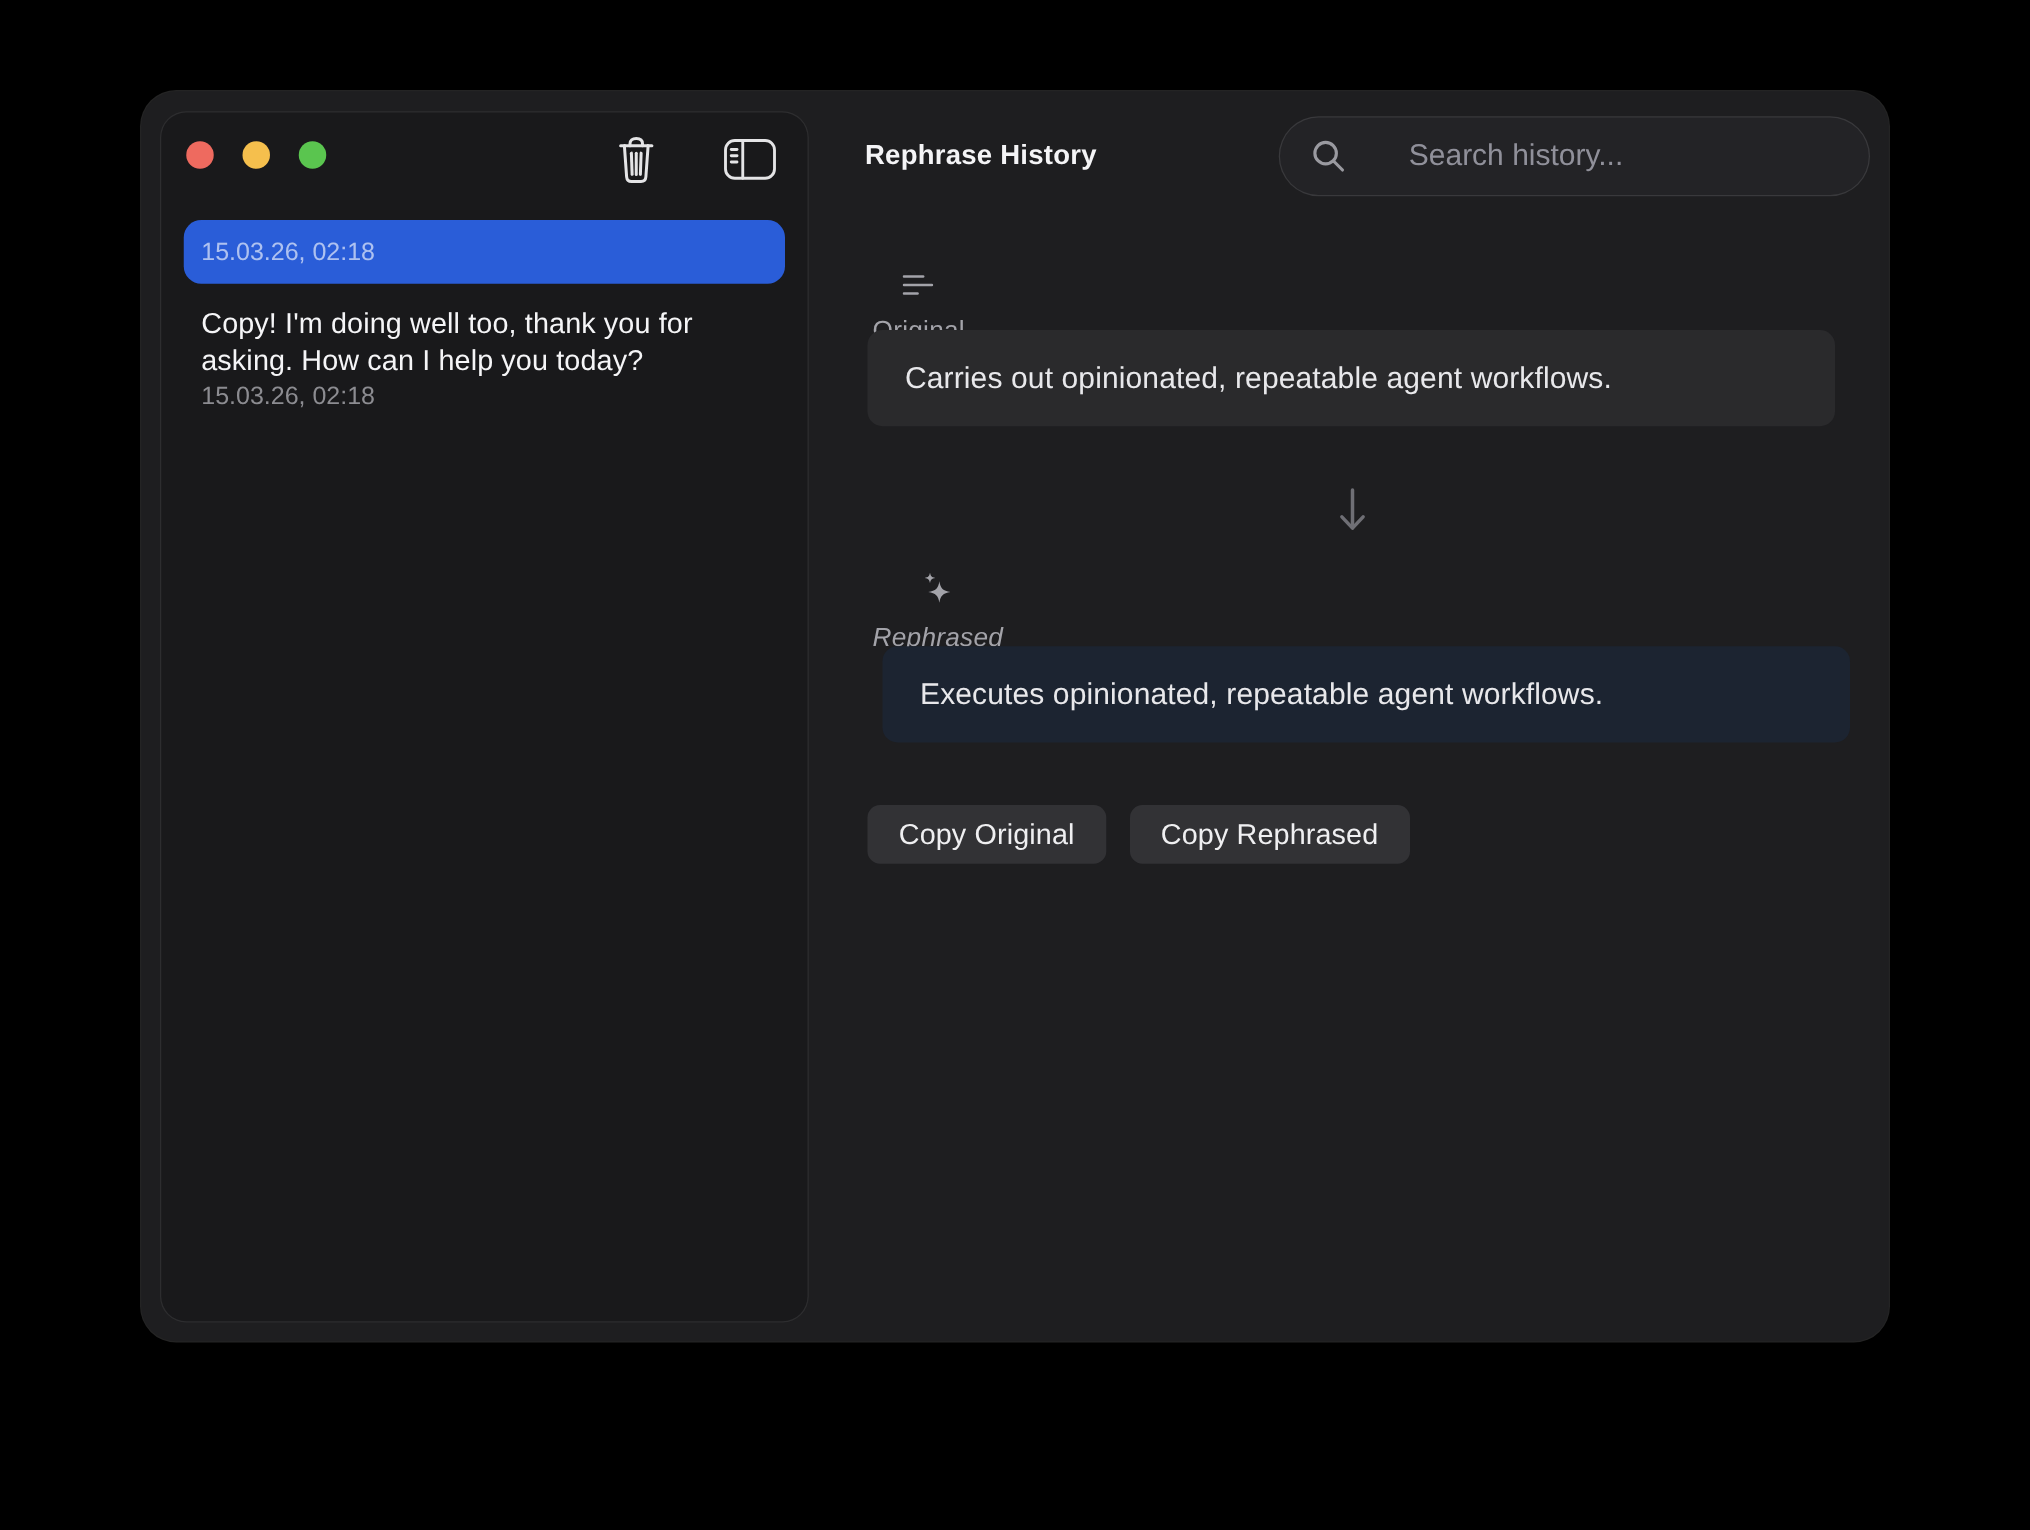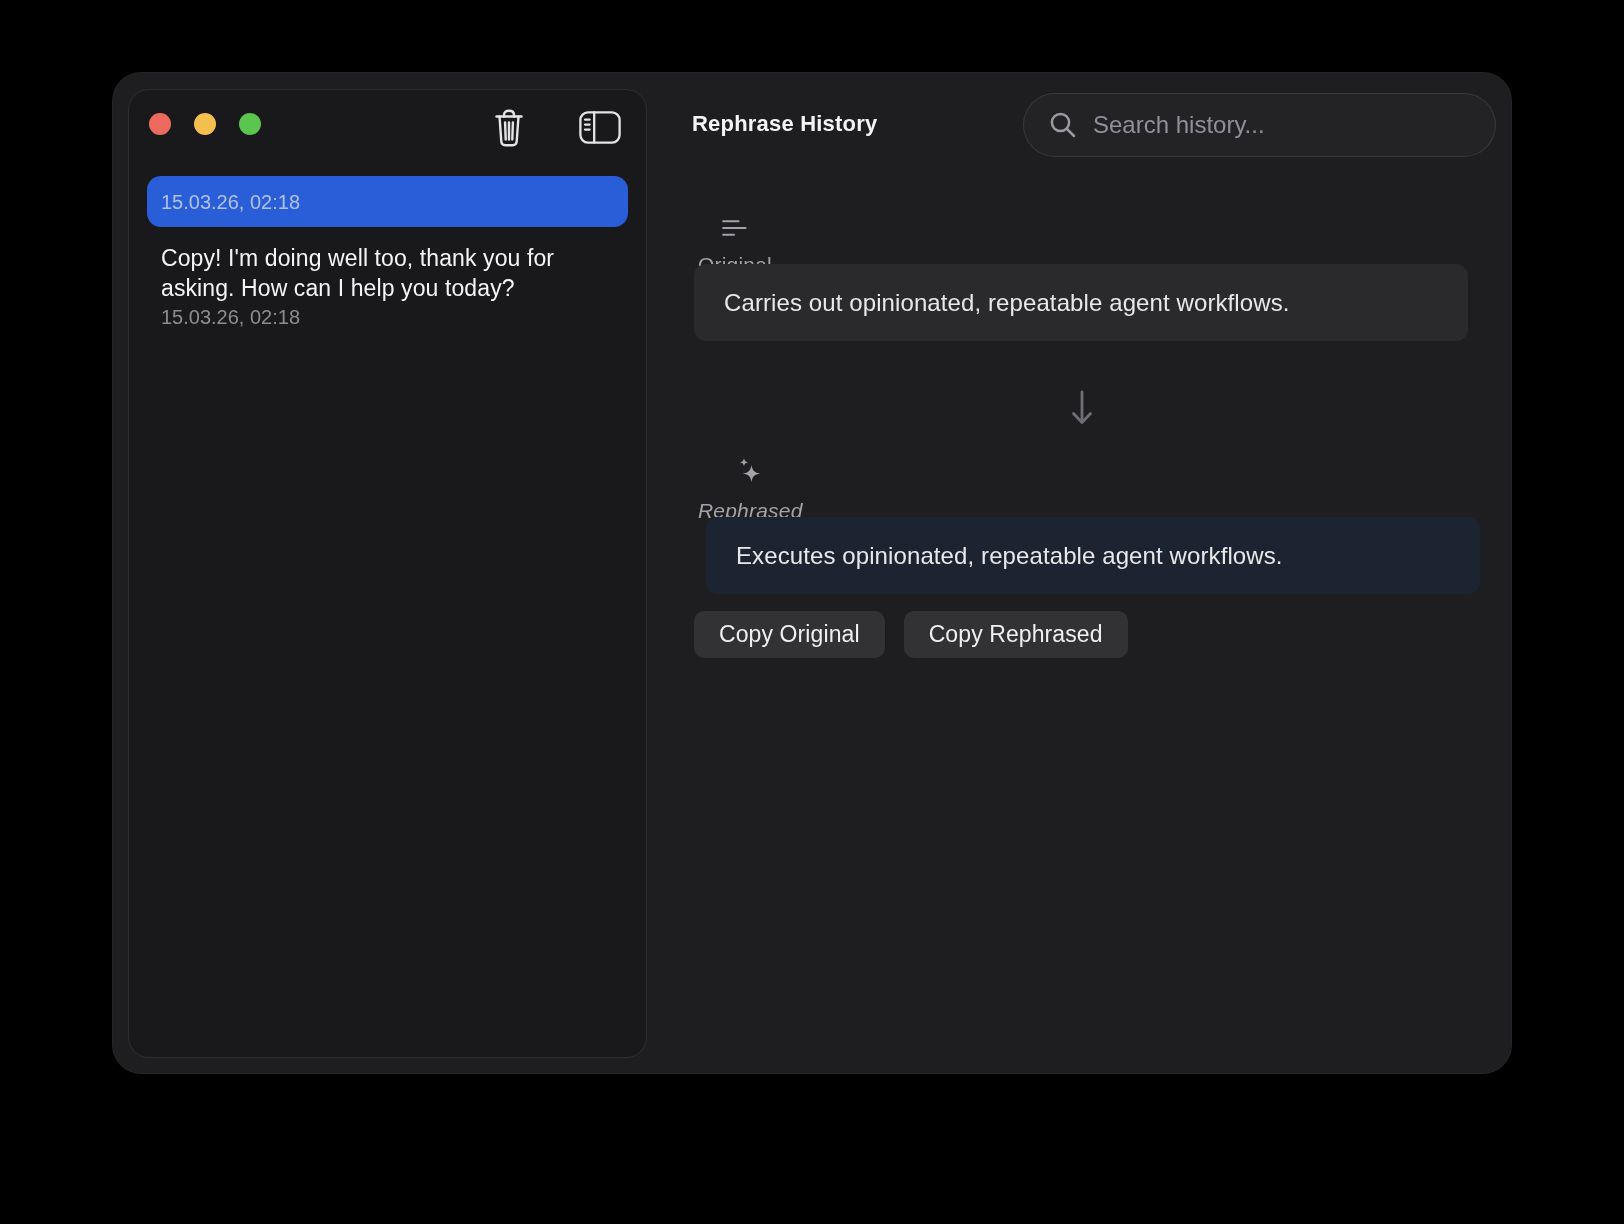--- a/index.html
+++ b/index.html
@@ -46,20 +46,21 @@
   .main-panel{position:absolute;left:533px;top:0;right:0;bottom:0;}
   .page-title{
     position:absolute;left:46px;top:36px;font-size:22px;line-height:30px;
     font-weight:700;color:#f4f4f6;letter-spacing:0.2px;
   }
   .search-field{
     position:absolute;right:15px;top:20px;width:473px;height:64px;
     background:#232326;border:1px solid rgba(255,255,255,0.10);
     border-radius:33px;display:flex;align-items:center;box-sizing:border-box;
     padding:0 20px 0 24px;
+    gap:34px;
   }
   .search-field .mag{flex:0 0 auto;color:#9a9aa0;margin-right:13px;display:flex;}
   .search-input{
     flex:1;background:transparent;border:none;outline:none;
     color:#e8e8ea;font-size:24px;font-family:inherit;min-width:0;
   }
   .search-input::placeholder{color:#90909a;opacity:1;}
   .section-label{
     position:absolute;left:52px;display:flex;align-items:center;gap:15px;
     color:#a3a3a9;font-size:21px;font-weight:500;letter-spacing:0.2px;flex-direction:column;
@@ -68,21 +69,21 @@
   .label-rephrased{top:384px;font-style:italic;}
   .section-label .lbl-icon{display:flex;color:#a3a3a9;}
   .text-box{
     position:absolute;left:48px;width:774px;box-sizing:border-box;
     border-radius:12px;display:flex;align-items:center;padding:0 30px;
     color:#e8e8eb;font-size:24px;letter-spacing:0.1px;
   }
   .box-original{top:191px;height:77px;background:var(--box-original,#2a2a2c);}
   .box-rephrased{top:444px;height:77px;background:var(--box-rephrased,#1c2431);margin-left:12px;}
   .arrow-wrap{position:absolute;left:423px;top:316px;color:#6f6f75;}
-  .btn-row{position:absolute;left:48px;top:538px;display:flex;gap:19px;}
+  .btn-row{position:absolute;left:48px;top:571px;display:flex;gap:19px;}
   .copy-btn{
     height:47px;padding:0 25px;border:none;border-radius:10px;cursor:pointer;
     background:var(--btn-bg,#323235);color:#efeff1;font-size:23px;
     font-family:inherit;letter-spacing:0.1px;
   }
 </style>
 </head>
 <body style="--accent: #2a5dd8; --bg-main: #1e1e20; --bg-sidebar: #19191b; --box-original: #2a2a2c; --box-rephrased: #1c2431; --btn-bg: #323235;">
 
 <div class="app-window">

